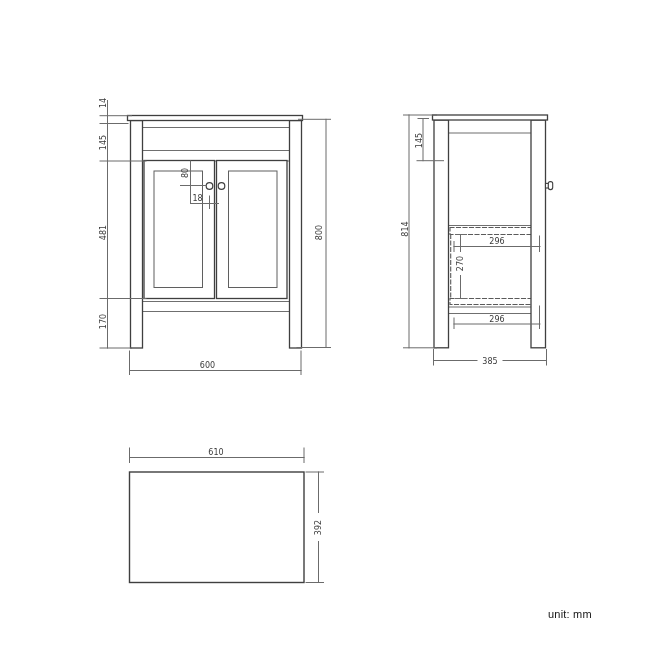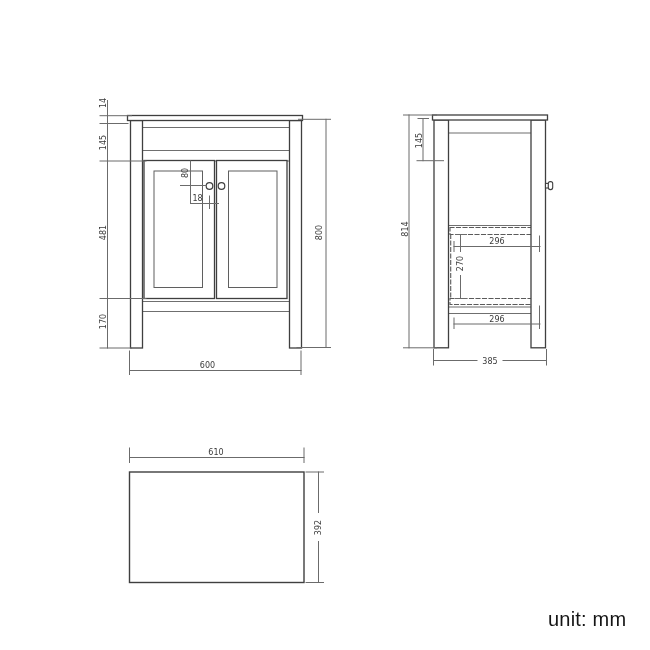--- a/index.html
+++ b/index.html
@@ -13,21 +13,21 @@
   svg{position:absolute;left:0;top:0;}
   svg text{
     font-family:"DejaVu Sans","Liberation Sans",sans-serif;
     font-size:8px;
     fill:#3a3a3a;
   }
   .unit-label{
     position:absolute;
     left:548px;top:608px;
     width:90px;
-    font-size:20px;
+    font-size:11px;
     color:#151515;
     letter-spacing:0.2px;
   }
 </style>
 </head>
 <body>
 
 <div class="canvas">
 <svg width="650" height="650" viewBox="0 0 650 650">
 

